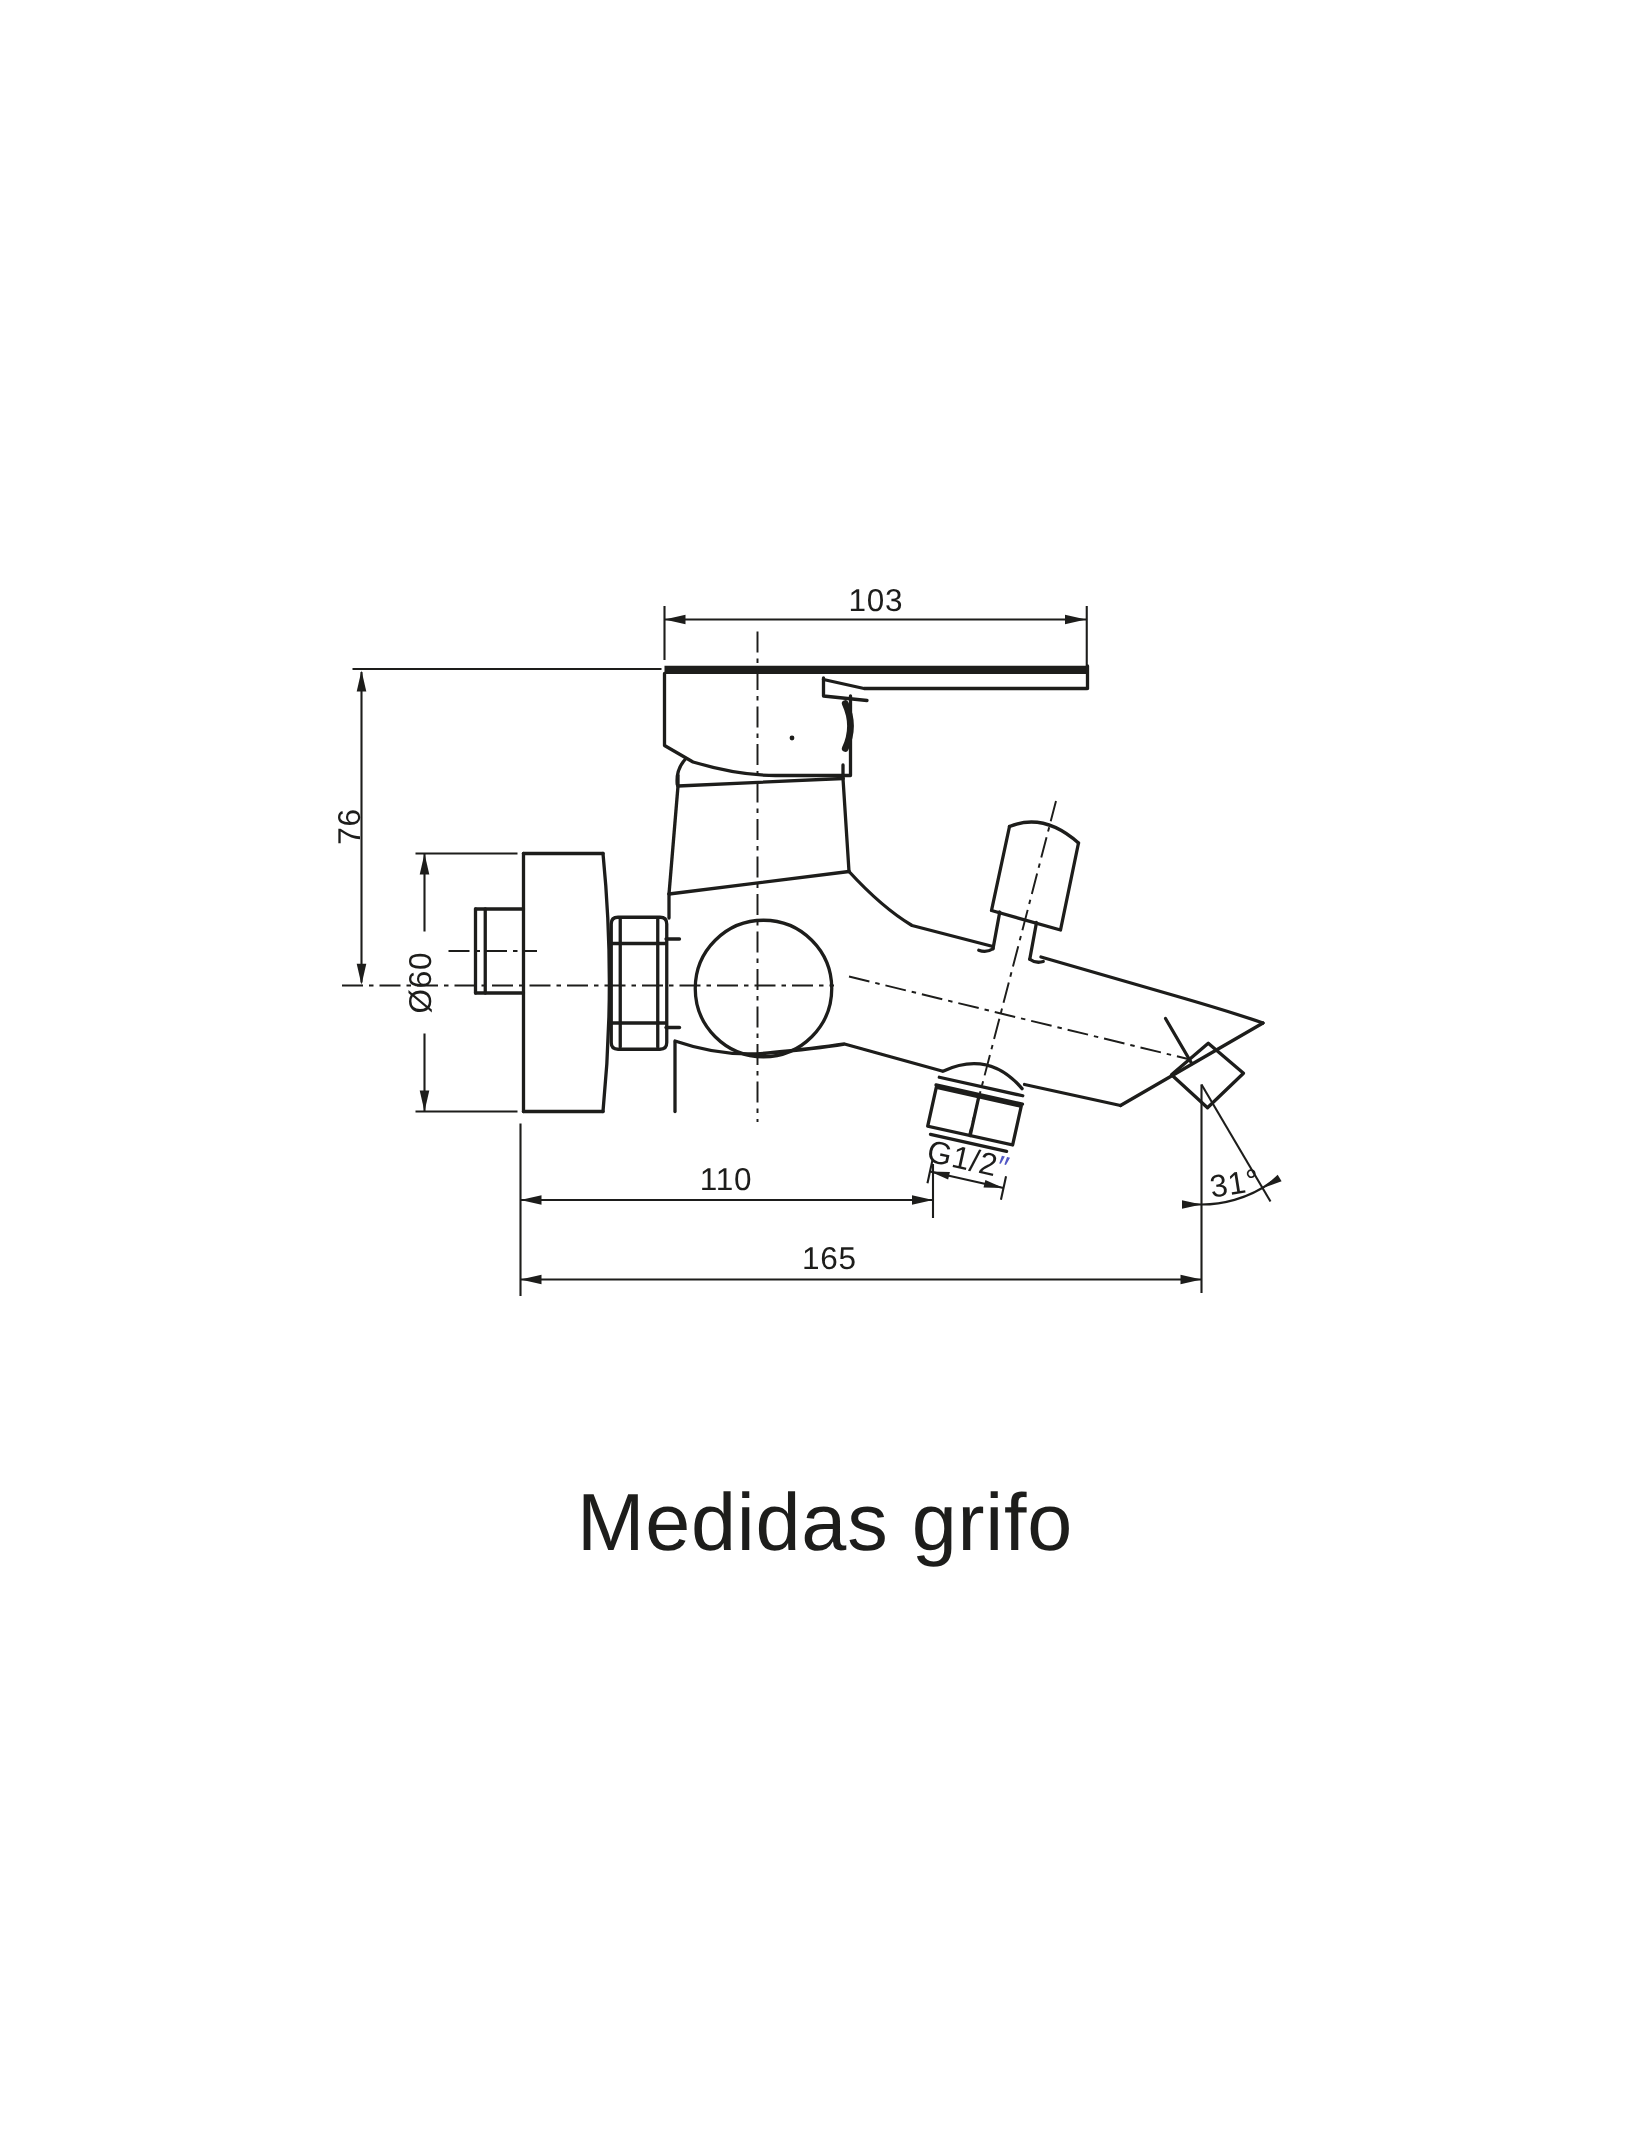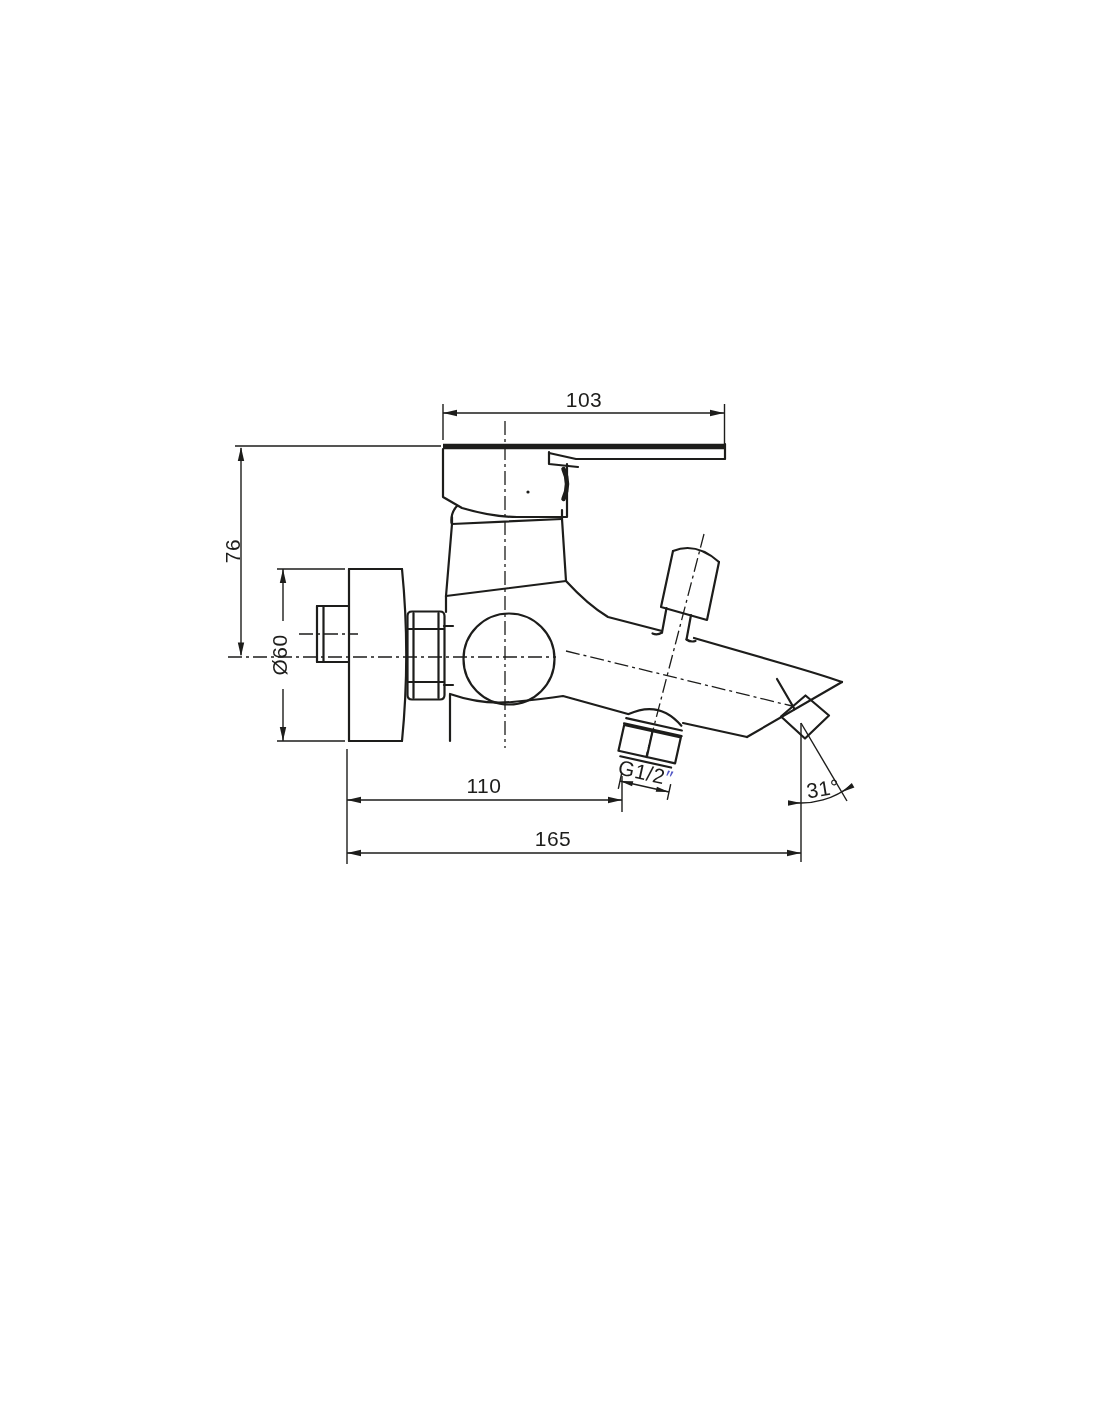--- a/index.html
+++ b/index.html
@@ -189,13 +189,14 @@
     <g>
       <path class="dim" d="M621.7 773.2 L618.3 788.8"></path>
       <path class="dim" d="M670.7 784.2 L667.3 799.8"></path>
       <path class="dim" d="M620 781 L669 792"></path>
       <polygon class="arrow" points="620,781 632.1,786.3 633.3,781.3"></polygon>
       <polygon class="arrow" points="669,792 655.7,791.7 656.9,786.7"></polygon>
       <text class="dimtext" x="617" y="774" transform="rotate(12.5 617 774)"><tspan>G1/2</tspan><tspan class="accent-text">″</tspan></text>
     </g>
   </svg>
 
+  <div class="title">Medidas grifo</div>
 </div>
 
 </body></html>

